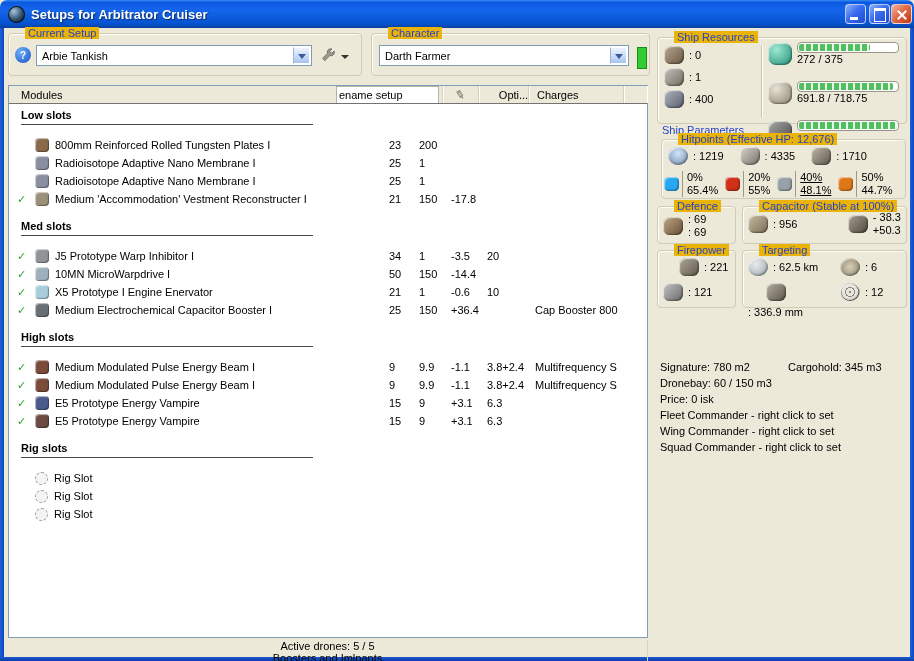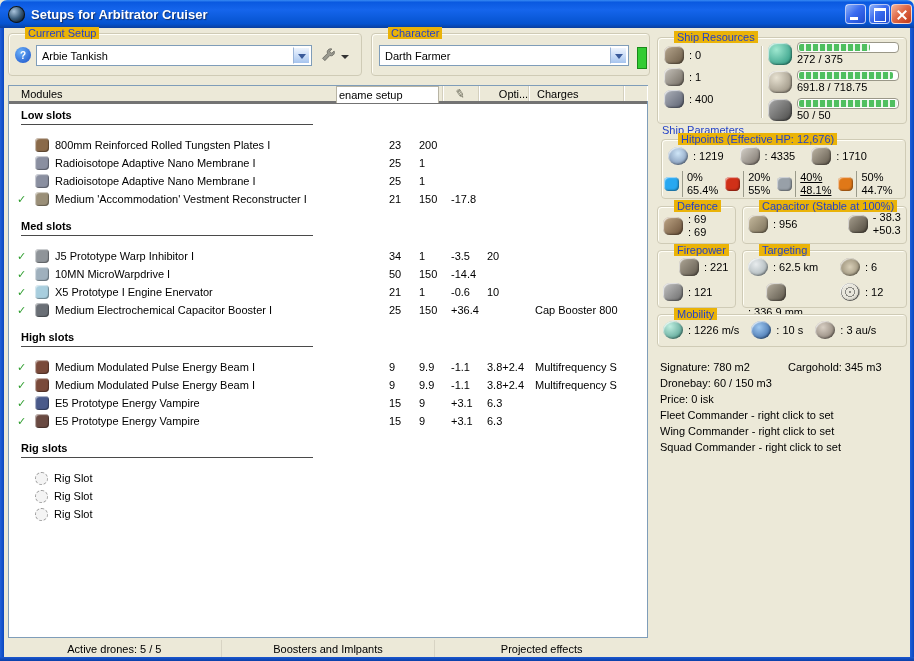--- a/index.html
+++ b/index.html
@@ -32,21 +32,21 @@
     background:linear-gradient(180deg,#eef4fd 0%,#cfe0f8 45%,#a6c4ee 100%);
     border:1px solid #fff;border-left:1px solid #9ab4d8;display:flex;align-items:center;justify-content:center;}
   .cbtn::after{content:"";border:4px solid transparent;border-top:5px solid #3a5a9a;margin-top:5px;}
   .help{position:absolute;width:16px;height:16px;border-radius:50%;color:#fff;font-weight:bold;font-size:10px;
     background:radial-gradient(circle at 35% 30%,#6ab0f8,#1850c8);display:flex;align-items:center;justify-content:center;}
   .toolbtn{position:absolute;display:flex;align-items:center;gap:4px;padding:2px;}
   .caret{border:4px solid transparent;border-top:4px solid #333;margin-top:4px;}
   .green-ind{position:absolute;left:637px;top:47px;width:10px;height:22px;border:1px solid #1a8a1a;}
   
   .mod-panel{position:absolute;left:8px;top:85px;width:640px;height:553px;border:1px solid #7f9db9;background:#fff;}
-  .mod-header{height:18px;background:#ece9d8;border-bottom:3px solid #737373;display:flex;align-items:center;}
+  .mod-header{height:18px;background:#ece9d8;border-bottom:1px solid #737373;display:flex;align-items:center;}
   .hcol{height:100%;display:flex;align-items:center;border-right:1px solid #d4d0be;box-shadow:1px 0 0 #fff;}
   .hcol.modules{width:434px;padding-left:12px;}
   .hcol.pencol{width:36px;justify-content:center;}
   .hcol.opti{width:50px;padding-left:20px;justify-content:center;}
   .hcol.charges{width:95px;padding-left:8px;}
   .hcol.rest{flex:1;border-right:none;}
   .pen{font-family:"DejaVu Sans",sans-serif;color:#6a6a5a;font-size:12px;transform:rotate(10deg);}
   .mod-list{height:533px;overflow:hidden;padding-top:5px;background:#fff;}
   .sec-h{margin:0 0 11px 12px;width:292px;font-weight:bold;border-bottom:1px solid #4a4a4a;box-shadow:0 1px 0 #fff;padding-bottom:3px;}
   .msection{margin-bottom:12px;}
@@ -54,21 +54,21 @@
   .chk{width:18px;color:#2f9e2f;font-weight:bold;font-family:"DejaVu Sans",sans-serif;font-size:11px;}
   .micon{width:14px;height:14px;margin-right:6px;border-radius:4px;box-shadow:inset 1px 1px 1px rgba(255,255,255,.6),inset -1px -1px 1px rgba(0,0,0,.35);flex:none;}
   .ricon{width:13px;height:13px;margin-right:6px;border-radius:50%;border:1px dashed #9a9a9a;background:#f4f4f4;flex:none;}
   .mname{width:334px;white-space:nowrap;overflow:hidden;}
   .mc{white-space:nowrap;}
   .w-cpu{width:30px;}.w-pg{width:32px;}.w-cap{width:36px;}.w-opt{width:48px;}.w-charge{flex:1;}
   
   .tooltip{position:absolute;left:336px;top:86px;width:103px;height:17px;background:#fff;border:1px solid #b8b4a4;border-bottom:none;
     overflow:hidden;padding:2px 0 0 2px;color:#000;}
   
-  .tabs{position:absolute;left:8px;top:640px;width:640px;height:17px;display:flex;}
+  .tabs{position:absolute;left:8px;top:640px;width:640px;height:17px;display:flex;flex-direction:column;}
   .tab{flex:1;display:flex;align-items:center;justify-content:center;border-right:1px solid #d8d4c4;}
   .tab:last-child{border-right:none;}
   
   .i3{display:inline-block;border-radius:35%;box-shadow:inset 1px 1px 1px rgba(255,255,255,.7),inset -1px -1px 2px rgba(0,0,0,.4);flex:none;}
   .i24{width:24px;height:22px;}.i20{width:20px;height:18px;}
   [data-name="turret-icon"]{background:linear-gradient(135deg,#b8a890,#6a5a45);}
   [data-name="launcher-icon"]{background:linear-gradient(135deg,#c8c4bc,#70695f);}
   [data-name="calibration-icon"]{background:linear-gradient(135deg,#b0b4bc,#5a6070);}
   [data-name="cpu-icon"]{background:radial-gradient(circle at 35% 30%,#9fe8d0,#1f8f78);}
   [data-name="powergrid-icon"]{background:radial-gradient(circle at 35% 30%,#e8e2d2,#8a8272);}
@@ -332,21 +332,21 @@
         </div>
       <div class="rp-row">
           <span class="i3 i20" data-name="launcher-icon"></span>
           <span data-name="launcher-slots-value">: 1</span>
         </div>
       <div class="rp-row">
           <span class="i3 i20" data-name="calibration-icon"></span>
           <span data-name="calibration-value">: 400</span>
         </div>
     </div>
-    <div style="position:absolute;left:110px;top:4px;display:flex;flex-direction:column;gap:4px;">
+    <div style="position:absolute;left:110px;top:4px;display:flex;flex-direction:column;gap:15px;">
       <div class="rp-row">
         <span class="i3 i24" data-name="cpu-icon"></span>
         <span class="stack"><span class="bar" data-name="cpu-bar" style="display:block;">
               <span class="bar-fill" style="display: block; width: 72.5%;"></span>
             </span><span data-name="cpu-value">272 / 375</span></span>
       </div>
       <div class="rp-row">
         <span class="i3 i24" data-name="powergrid-icon"></span>
         <span class="stack"><span class="bar" data-name="powergrid-bar" style="display:block;">
               <span class="bar-fill" style="display: block; width: 96.2%;"></span>
@@ -459,37 +459,20 @@
     <div class="rp-row" style="position:absolute;left:5px;top:32px;flex-direction:column;">
         <span class="i3 i20" data-name="scan-resolution-icon"></span>
         <span data-name="scan-resolution-value">: 336.9 mm</span>
       </div>
     <div class="rp-row" style="position:absolute;left:97px;top:32px;">
         <span class="i3 i20" data-name="sensor-strength-icon"></span>
         <span data-name="sensor-strength-value">: 12</span>
       </div>
   </div>
 
-  <div class="gb" style="left:657px;top:314px;width:250px;height:33px;" data-name="mobility-group">
-    <span class="gb-label" data-name="mobility-label">Mobility</span>
-    <div style="position:absolute;left:5px;top:6px;display:flex;gap:12px;align-items:center;">
-      <span class="rp-row">
-          <span class="i3 i20" data-name="speed-icon"></span>
-          <span data-name="speed-value">: 1226 m/s</span>
-        </span>
-      <span class="rp-row">
-          <span class="i3 i20" data-name="agility-icon"></span>
-          <span data-name="align-time-value">: 10 s</span>
-        </span>
-      <span class="rp-row">
-          <span class="i3 i20" data-name="warp-speed-icon"></span>
-          <span data-name="warp-speed-value">: 3 au/s</span>
-        </span>
-    </div>
-  </div>
 
   <div style="position:absolute;left:660px;top:359px;width:248px;" data-name="ship-info-block">
     <div class="info-line" style="display:flex;">
       <span style="width:128px;" data-name="signature-value">Signature: 780 m2</span>
       <span data-name="cargohold-value">Cargohold: 345 m3</span>
     </div>
     <div class="info-line" data-name="dronebay-value">Dronebay: 60 / 150 m3</div>
     <div class="info-line" data-name="price-value">Price: 0 isk</div>
     <div class="info-line" data-name="fleet-commander-line">Fleet Commander - right click to set</div>
     <div class="info-line" data-name="wing-commander-line">Wing Commander - right click to set</div>

